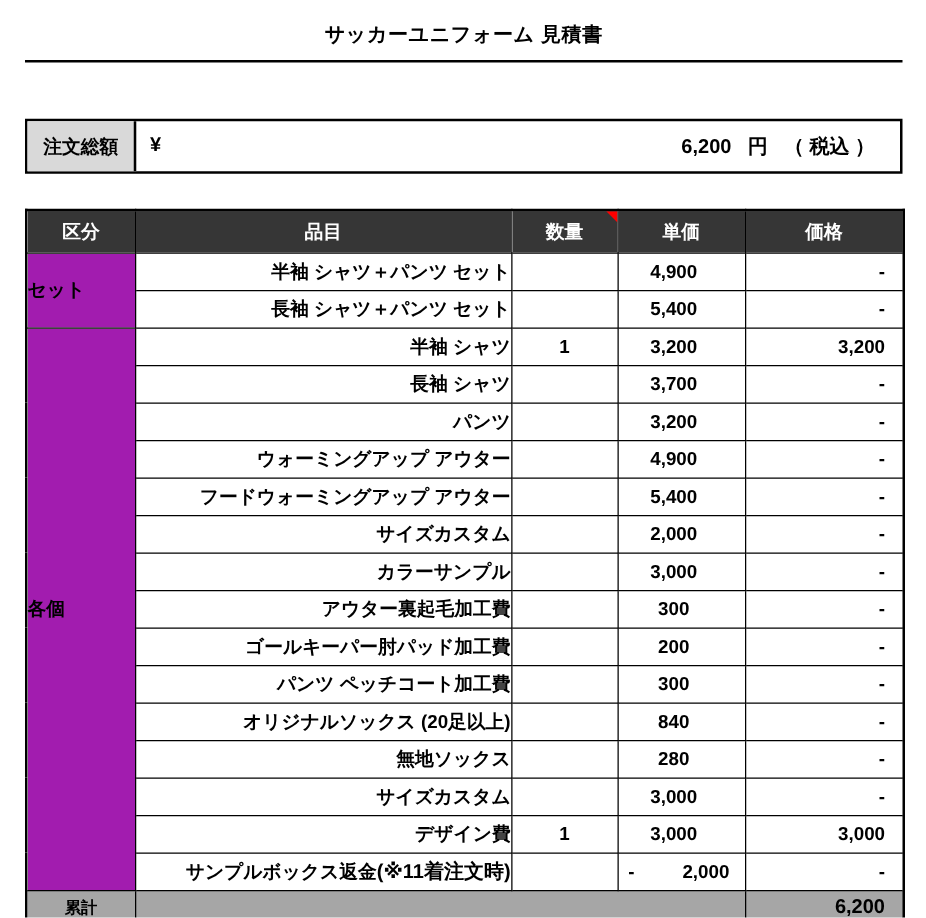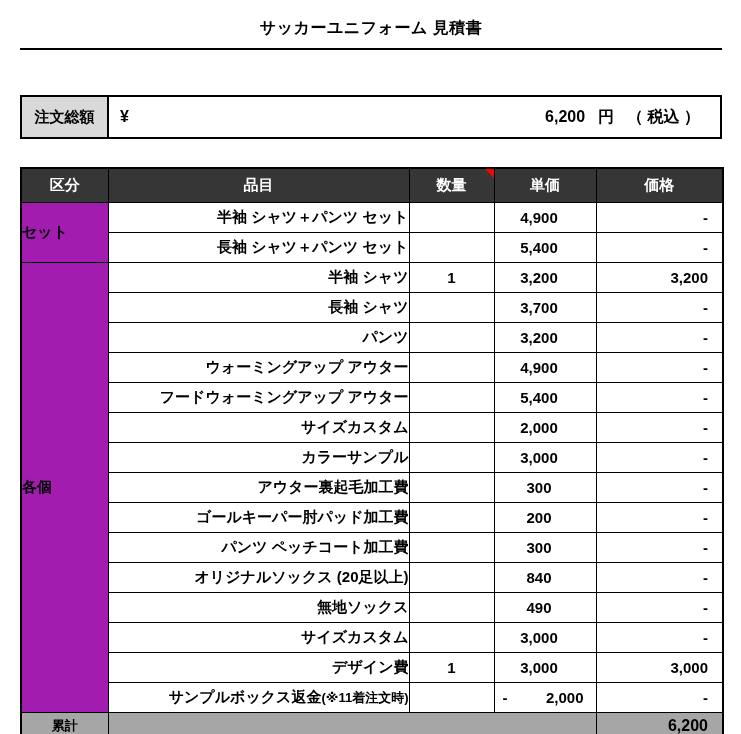--- a/index.html
+++ b/index.html
@@ -77,21 +77,21 @@
     border-left: 9px solid transparent;
     border-top: 9px solid #ff0000;
   }
   .quote tbody td { height: 30px; font-size: 15px; background: #fff; }
   .quote td.cat {
     background: #a21caf;
     vertical-align: middle;
     font-size: 15px;
   }
   .quote td.item { text-align: right; padding-left: 5px; }
-  .quote td.item .note { font-size: 13px; }
+  .quote td.item .note { font-size: 16px; }
   .quote td.qty { text-align: center; }
   .quote td.unit { text-align: center; padding-right: 12px; }
   .quote td.unit.neg { padding-left: 8px; }
   .quote td.unit.neg .neg-wrap { display: flex; justify-content: space-between; align-items: center; }
   .quote td.price { text-align: right; padding-right: 14px; }
   .quote tfoot td {
     background: #a6a6a6;
     height: 28px;
     font-size: 16px;
   }
@@ -212,21 +212,21 @@
         </tr>
         <tr>
           <td class="item">オリジナルソックス (20足以上)</td>
           <td class="qty"></td>
           <td class="unit">840</td>
           <td class="price">-</td>
         </tr>
         <tr>
           <td class="item">無地ソックス</td>
           <td class="qty"></td>
-          <td class="unit">490</td>
+          <td class="unit">280</td>
           <td class="price">-</td>
         </tr>
         <tr>
           <td class="item">サイズカスタム</td>
           <td class="qty"></td>
           <td class="unit">3,000</td>
           <td class="price">-</td>
         </tr>
         <tr>
           <td class="item">デザイン費</td>

